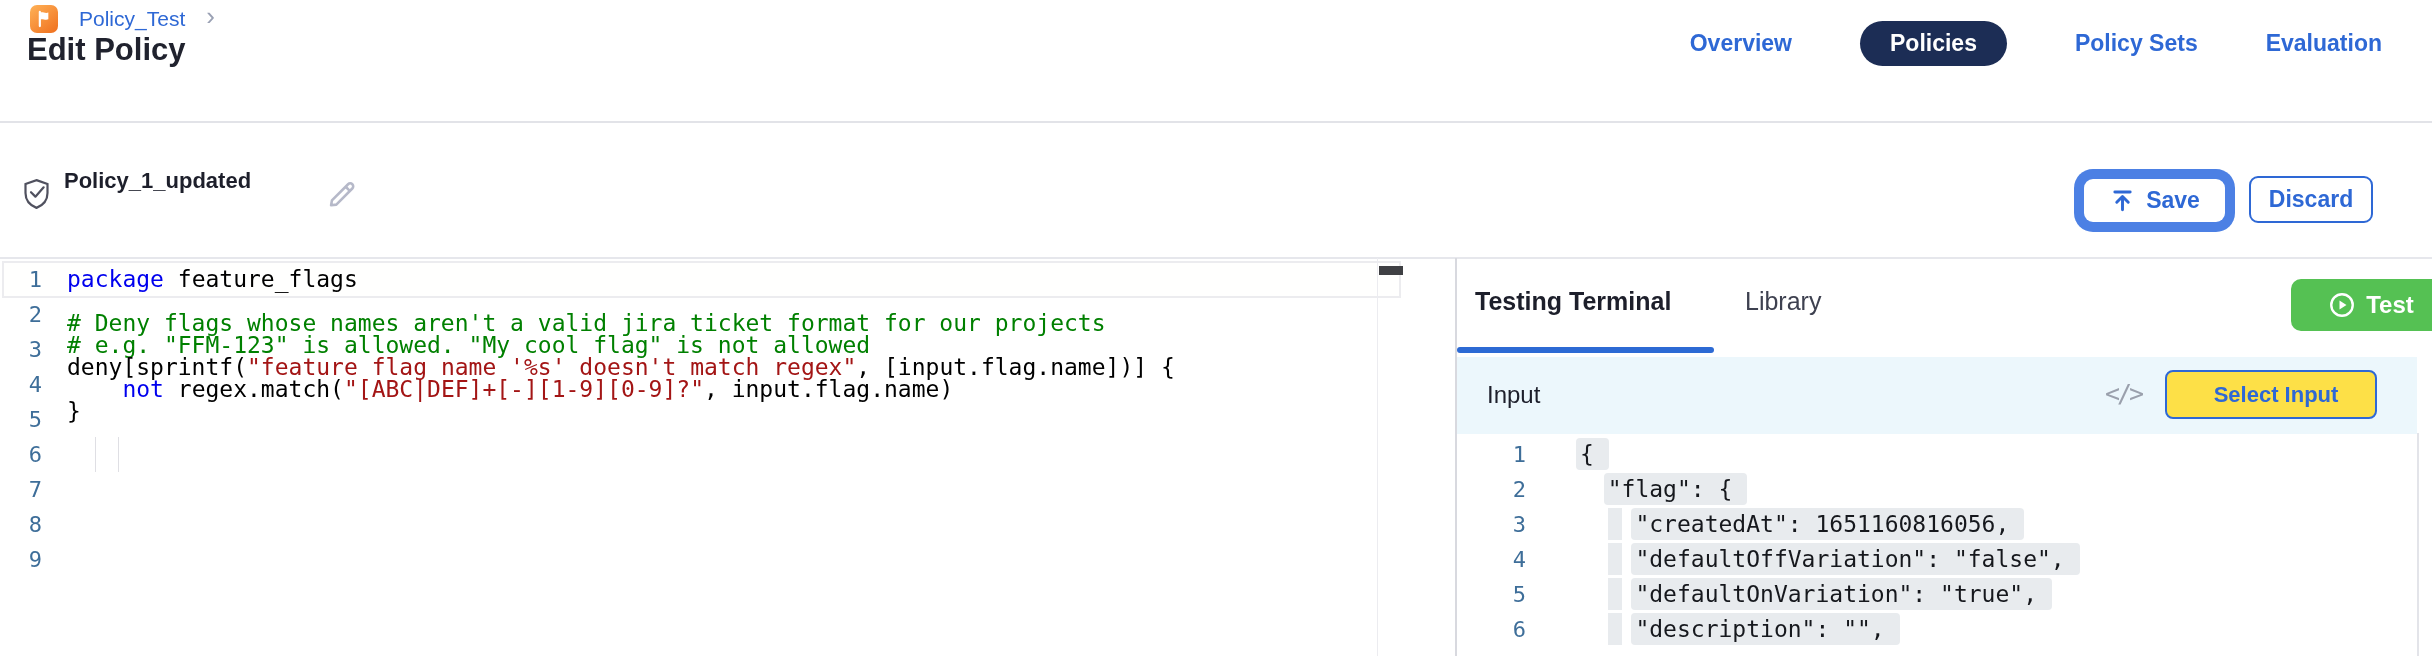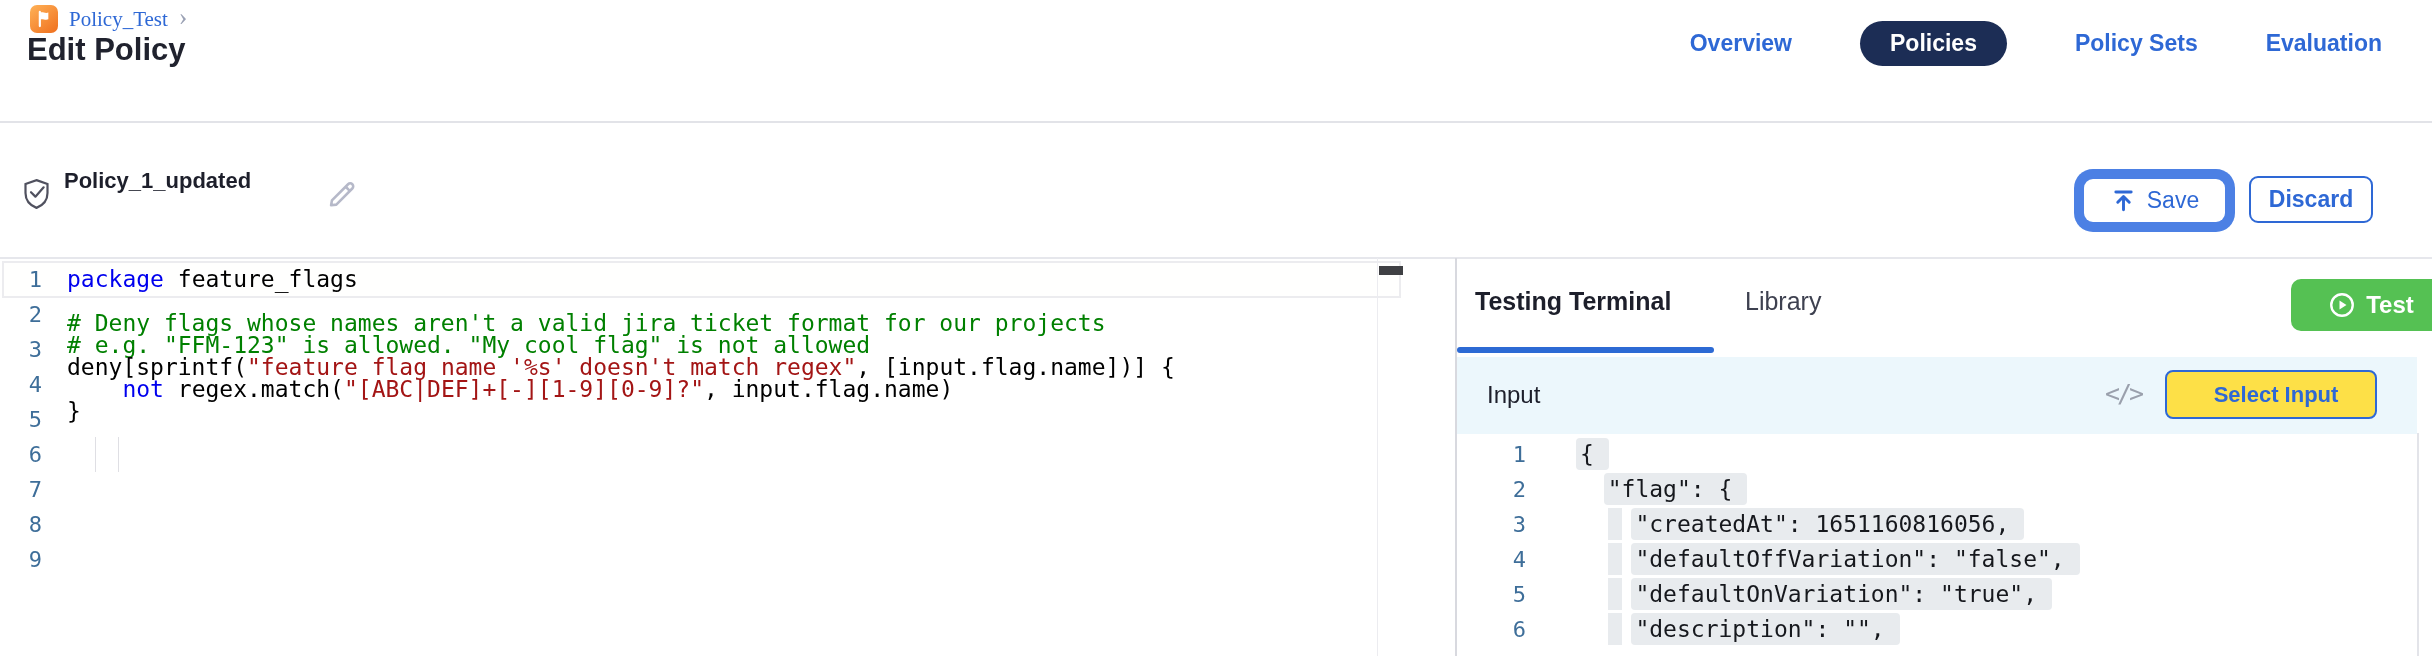--- a/index.html
+++ b/index.html
@@ -1,42 +1,42 @@
 <!DOCTYPE html>
 <html><head>
 <meta charset="utf-8">
 <style>
   * { margin:0; padding:0; box-sizing:border-box; }
   html,body { width:2432px; height:656px; background:#fff; overflow:hidden; }
   .stage { position:relative; width:2432px; height:656px; background:#fff;
            font-family:"Liberation Sans", sans-serif; }
 
   
-  .breadcrumb { position:absolute; left:30px; top:5px; display:flex; align-items:center; gap:11px;font-family:Liberation Serif, serif; }
+  .breadcrumb { position:absolute; left:30px; top:5px; display:flex; align-items:center; gap:21px; }
   .logo { width:28px; height:28px; border-radius:7px;
           background:linear-gradient(140deg,#ffb257 0%,#ef6f1e 100%);
           display:flex; align-items:center; justify-content:center; }
   .crumb-link { font-size:21px; color:#2e68d5; font-weight:500; cursor:pointer; }
   .crumb-chevron { font-size:26px; color:#9aa1b4; margin-top:-5px; }
   .page-title { position:absolute; left:27px; top:32px; font-size:31px; font-weight:700; color:#20222e; }
 
   .module-nav { position:absolute; right:50px; top:20px; height:46px; display:flex; align-items:center; gap:68px; }
   .nav-item { font-size:23px; color:#2e68d5; font-weight:600; cursor:pointer; white-space:nowrap; }
   .nav-item.active { background:#1c2d55; color:#fff; padding:9px 30px; border-radius:26px; }
 
   .header-divider { position:absolute; top:121px; left:0; width:2432px; height:2px; background:#e2e3e8; }
 
   
   .shield-icon { position:absolute; left:20px; top:177px; }
   .policy-name { position:absolute; left:64px; top:168px; font-size:22px; font-weight:700; color:#1d1f2b; }
   .edit-icon { position:absolute; left:324px; top:177px; cursor:pointer; }
   .save-button { position:absolute; left:2084px; top:179px; width:141px; height:43px;
                  background:#fff; border:none; border-radius:9px; box-shadow:0 0 0 10px #4c80e4;
                  display:flex; align-items:center; justify-content:center; gap:10px;
-                 color:#2e68d5; font-size:23px; font-weight:400; cursor:pointer;
+                 color:#2e68d5; font-size:23px; font-weight:700; cursor:pointer;
                  font-family:"Liberation Sans", sans-serif; }
   .discard-button { position:absolute; left:2249px; top:176px; width:124px; height:47px;
                  background:#fff; border:2.5px solid #2e68d5; border-radius:9px;
                  color:#2e68d5; font-size:23px; font-weight:600; cursor:pointer;
                  font-family:"Liberation Sans", sans-serif; }
 
   
   .editor-top-border { position:absolute; top:257px; left:0; width:2432px; height:1.5px; background:#e6e7ec; }
   .current-line-box { position:absolute; left:2px; top:261px; width:1399px; height:37px;
                       border:2px solid #ececef; background:#fffffe; }

